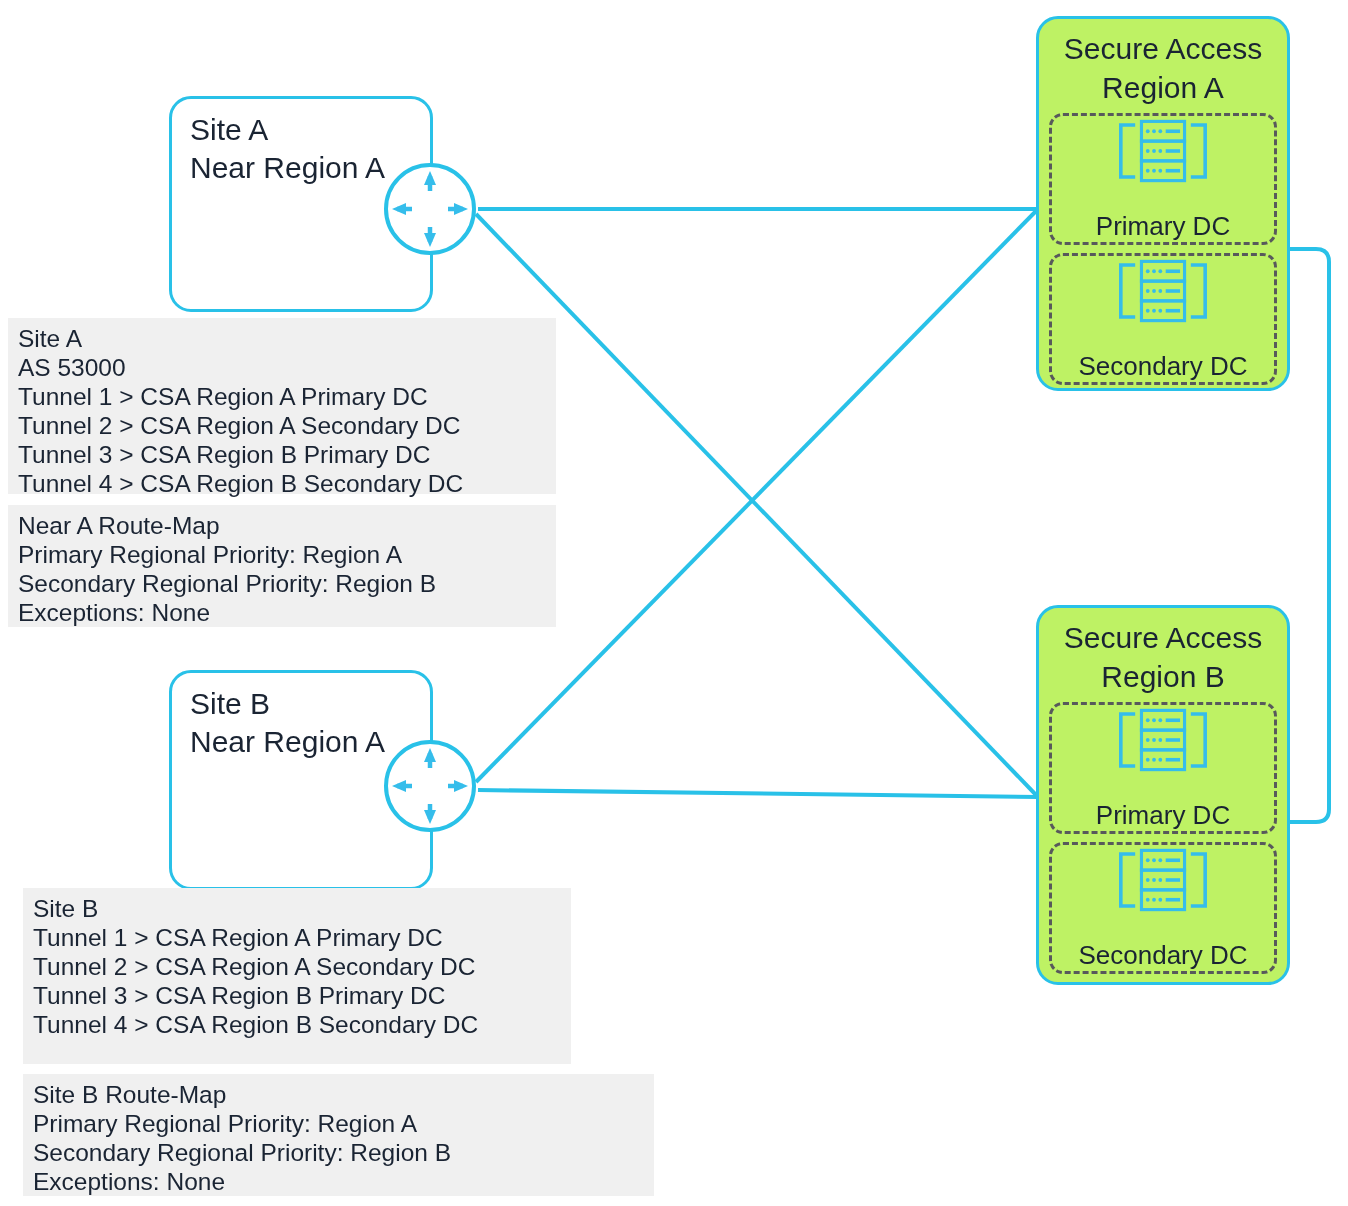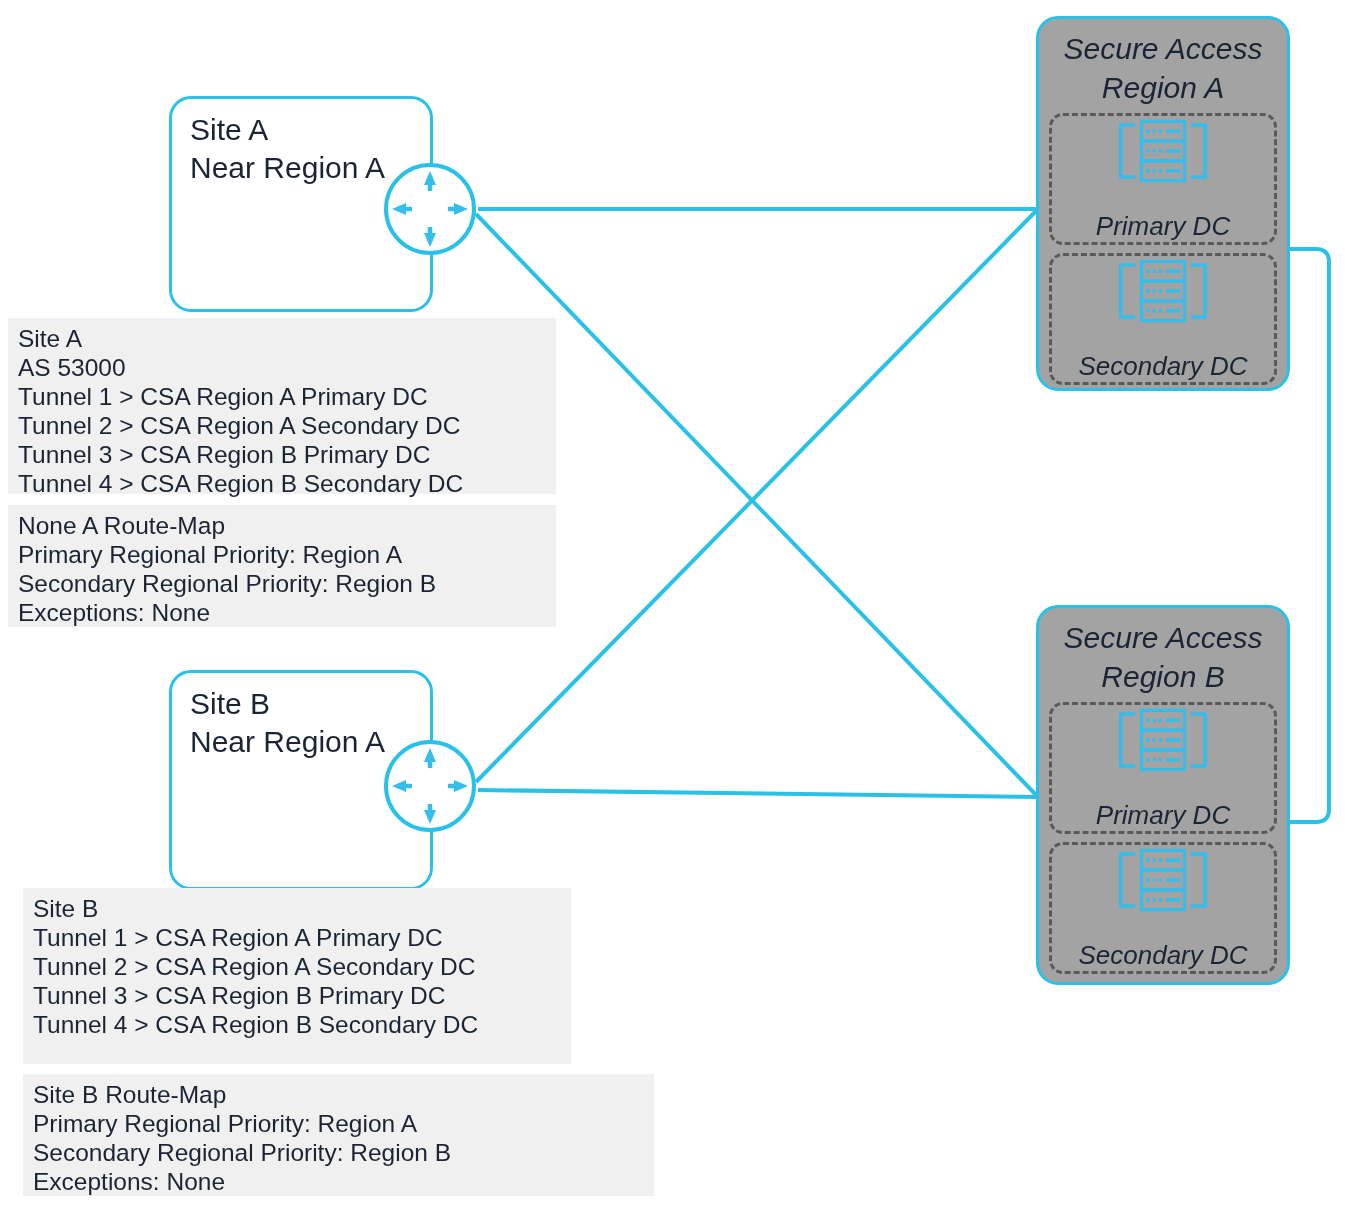--- a/index.html
+++ b/index.html
@@ -50,23 +50,22 @@
     position: absolute;
     width: 96px;
     height: 96px;
   }
 
   
   .region-box {
     position: absolute;
     border: 3px solid #29c1e8;
     border-radius: 22px;
-    background: #a3a3a3;
+    background: #bef264;
     box-sizing: border-box;
-    font-style: italic;
   }
   .region-title {
     text-align: center;
     font-size: 30px;
     line-height: 1.3;
     color: #1a2433;
     margin-top: 10px;
     white-space: pre-line;
   }
   .dc-group {
@@ -306,21 +305,21 @@
   <div class="info-panel" style="left:8px; top:318px; width:548px; height:176px;">
     <div class="info-line">Site A</div>
     <div class="info-line">AS 53000</div>
     <div class="info-line">Tunnel 1 &gt; CSA Region A Primary DC</div>
     <div class="info-line">Tunnel 2 &gt; CSA Region A Secondary DC</div>
     <div class="info-line">Tunnel 3 &gt; CSA Region B Primary DC</div>
     <div class="info-line">Tunnel 4 &gt; CSA Region B Secondary DC</div>
   </div>
 
   <div class="info-panel" style="left:8px; top:505px; width:548px; height:122px;">
-    <div class="info-line">None A Route-Map</div>
+    <div class="info-line">Near A Route-Map</div>
     <div class="info-line">Primary Regional Priority: Region A</div>
     <div class="info-line">Secondary Regional Priority: Region B</div>
     <div class="info-line">Exceptions: None</div>
   </div>
 
   <div class="info-panel" style="left:23px; top:888px; width:548px; height:176px;">
     <div class="info-line">Site B</div>
     <div class="info-line">Tunnel 1 &gt; CSA Region A Primary DC</div>
     <div class="info-line">Tunnel 2 &gt; CSA Region A Secondary DC</div>
     <div class="info-line">Tunnel 3 &gt; CSA Region B Primary DC</div>

